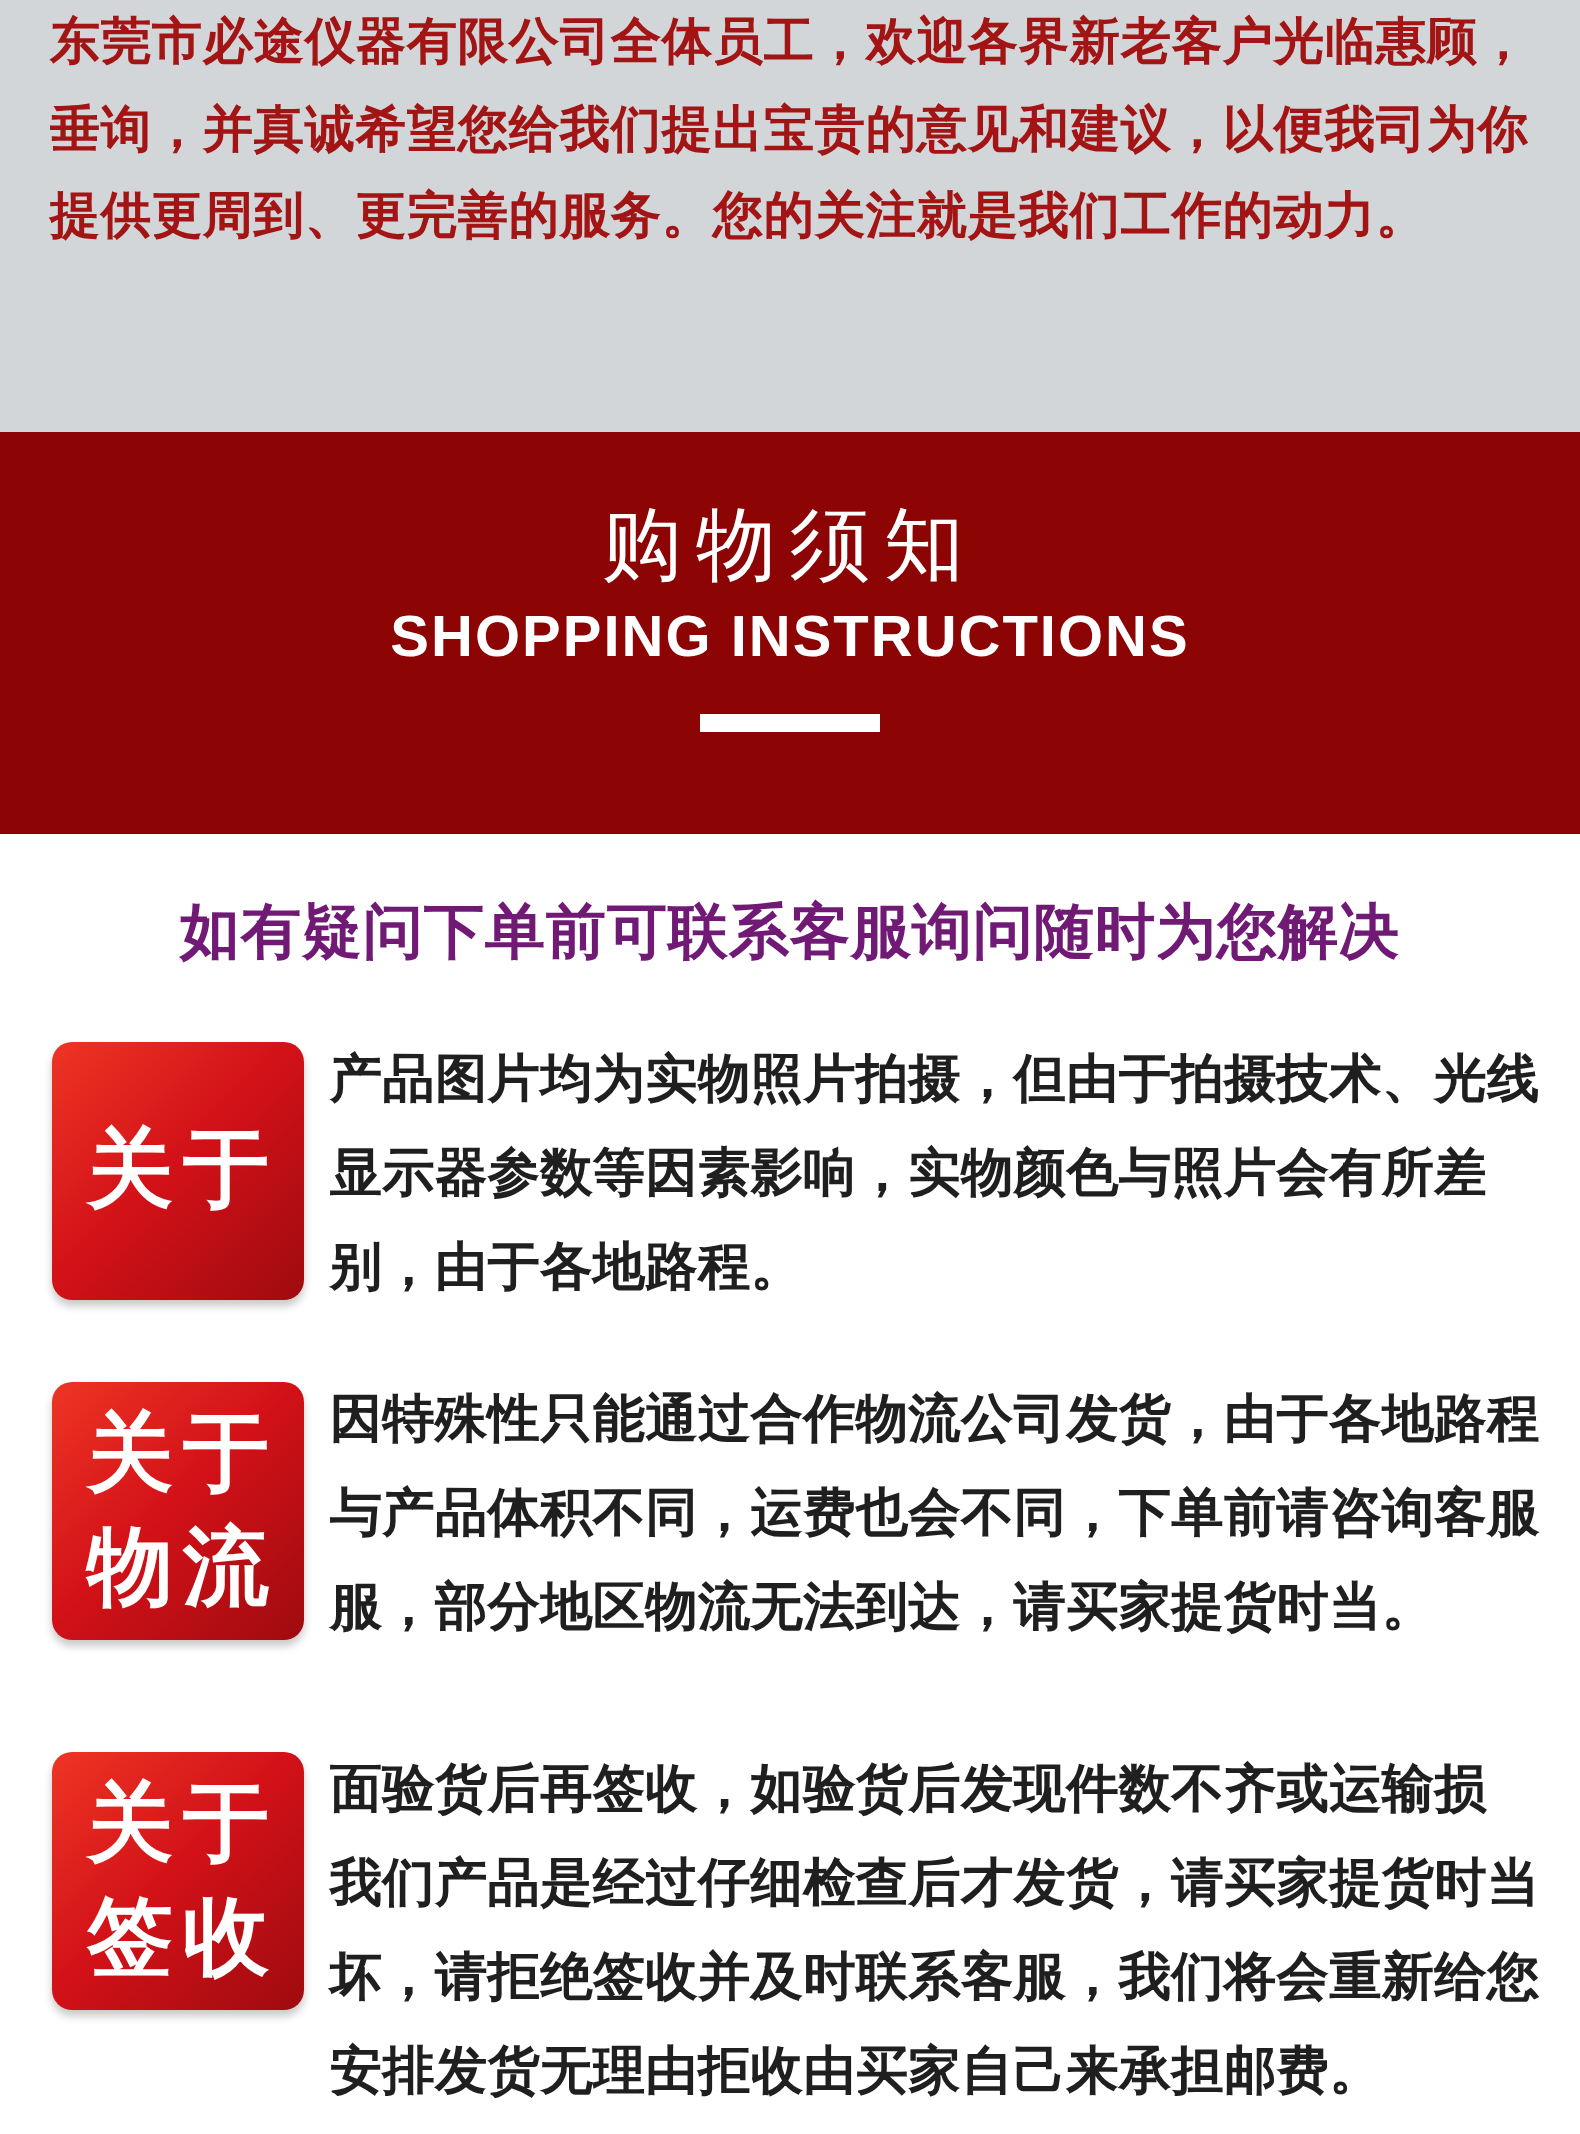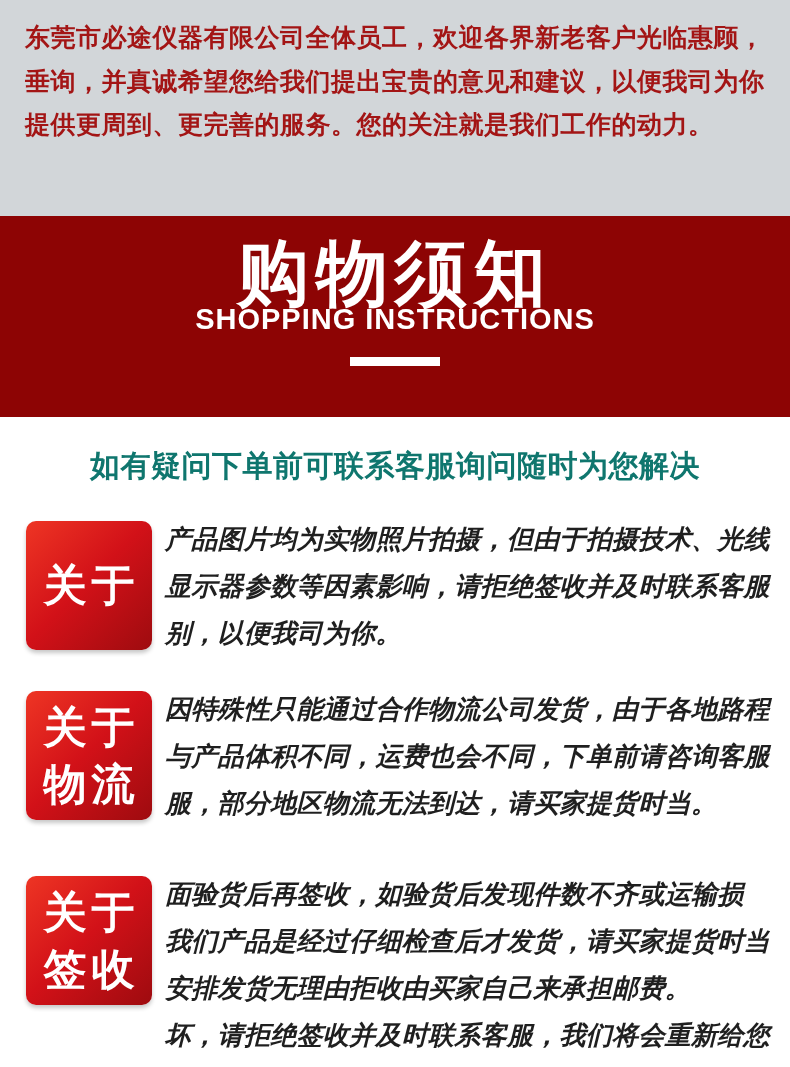--- a/index.html
+++ b/index.html
@@ -11,42 +11,42 @@
     margin:0 auto;
     background:#ffffff;
     overflow:hidden;
   }
 
   
   .top-notice {
     position:absolute; top:0; left:0;
     width:790px; height:216px;
     background:#d2d6d9;
-    padding:16px 20px 0 25px;
+    padding:0 20px 0 25px;
   }
   .top-notice .line {
     font-size:25px;
     font-weight:700;
     line-height:43.5px;
     color:#a31515;
     white-space:nowrap;
     letter-spacing:0.5px;
   }
 
   
   .banner {
     position:absolute; top:216px; left:0;
     width:790px; height:201px;
     background:#8d0404;
     display:flex; flex-direction:column; align-items:center;
   }
   .banner-title {
     margin-top:22px;
-    font-size:72px;
-    font-weight:700;
+    font-size:40px;
+    font-weight:400;
     letter-spacing:7px;
     color:#ffffff;
     line-height:70px;
   }
   .banner-subtitle {
     font-size:29px;
     font-weight:700;
     letter-spacing:1px;
     color:#ffffff;
     line-height:23px;
@@ -57,21 +57,21 @@
     background:#ffffff;
   }
 
   
   .content-heading {
     position:absolute; top:446px; left:0;
     width:790px;
     text-align:center;
     font-size:30px;
     font-weight:700;
-    color:#0f766e;
+    color:#701a75;
     letter-spacing:0.5px;
     white-space:nowrap;
   }
 
   .info-row {
     position:absolute; left:26px;
     display:flex;
     align-items:flex-start;
   }
   .row-1 { top:521px; }
@@ -95,21 +95,20 @@
     line-height:55px;
     letter-spacing:5px;
     text-indent:5px;
     white-space:nowrap;
     text-align:center;
   }
 
   .row-text {
     margin-left:13px;
     margin-top:-5px;
-    font-style:italic;
   }
   .row-text .line {
     font-size:26px;
     font-weight:700;
     line-height:47px;
     color:#1f1f1f;
     letter-spacing:0.3px;
     white-space:nowrap;
   }
 </style>
@@ -131,22 +130,22 @@
   </div>
 
   <div class="content-heading">如有疑问下单前可联系客服询问随时为您解决</div>
 
   <div class="info-row row-1">
     <div class="badge">
       <div class="badge-line">关于</div>
     </div>
     <div class="row-text">
       <div class="line">产品图片均为实物照片拍摄，但由于拍摄技术、光线</div>
-      <div class="line">显示器参数等因素影响，请拒绝签收并及时联系客服</div>
-      <div class="line">别，以便我司为你。</div>
+      <div class="line">显示器参数等因素影响，实物颜色与照片会有所差</div>
+      <div class="line">别，由于各地路程。</div>
     </div>
   </div>
 
   <div class="info-row row-2">
     <div class="badge">
       <div class="badge-line">关于</div>
       <div class="badge-line">物流</div>
     </div>
     <div class="row-text">
       <div class="line">因特殊性只能通过合作物流公司发货，由于各地路程</div>
@@ -156,18 +155,18 @@
   </div>
 
   <div class="info-row row-3">
     <div class="badge">
       <div class="badge-line">关于</div>
       <div class="badge-line">签收</div>
     </div>
     <div class="row-text">
       <div class="line">面验货后再签收，如验货后发现件数不齐或运输损</div>
       <div class="line">我们产品是经过仔细检查后才发货，请买家提货时当</div>
+      <div class="line">坏，请拒绝签收并及时联系客服，我们将会重新给您</div>
       <div class="line">安排发货无理由拒收由买家自己来承担邮费。</div>
-      <div class="line">坏，请拒绝签收并及时联系客服，我们将会重新给您</div>
     </div>
   </div>
 
 </div>
 
 </body></html>

